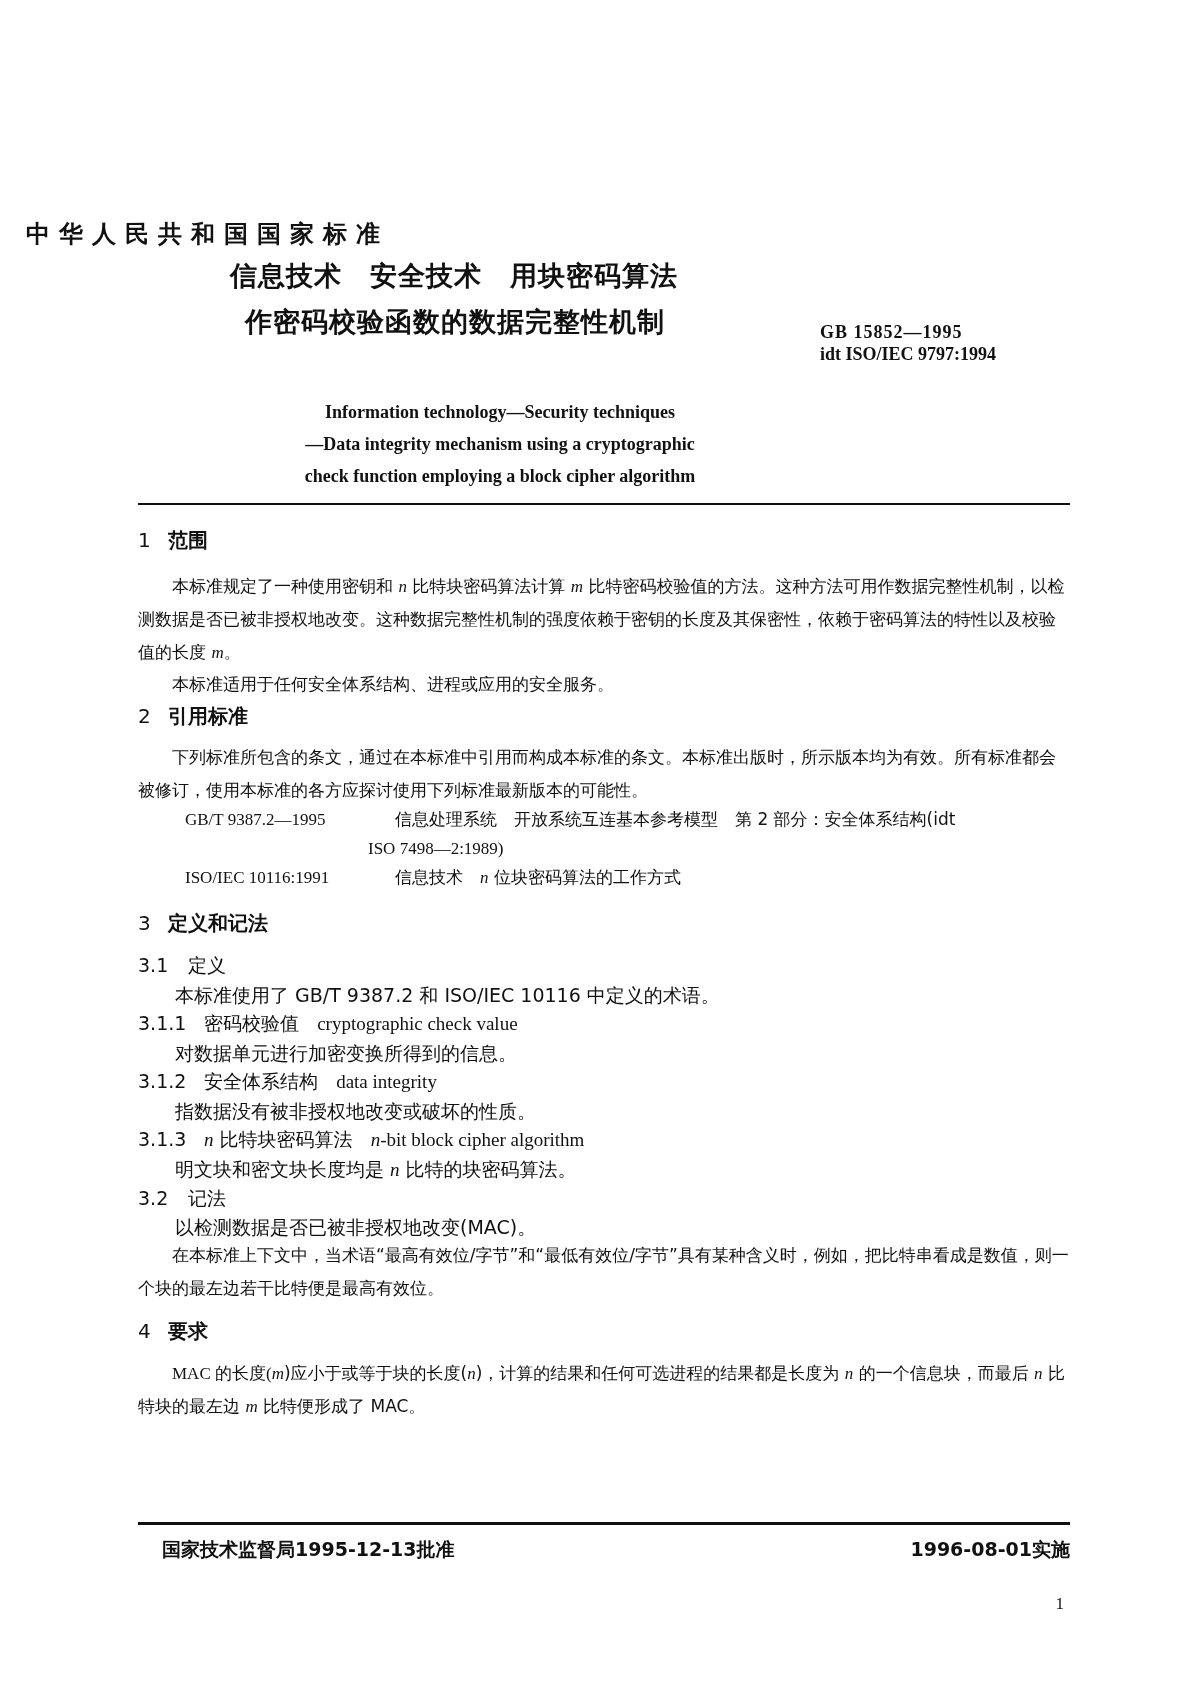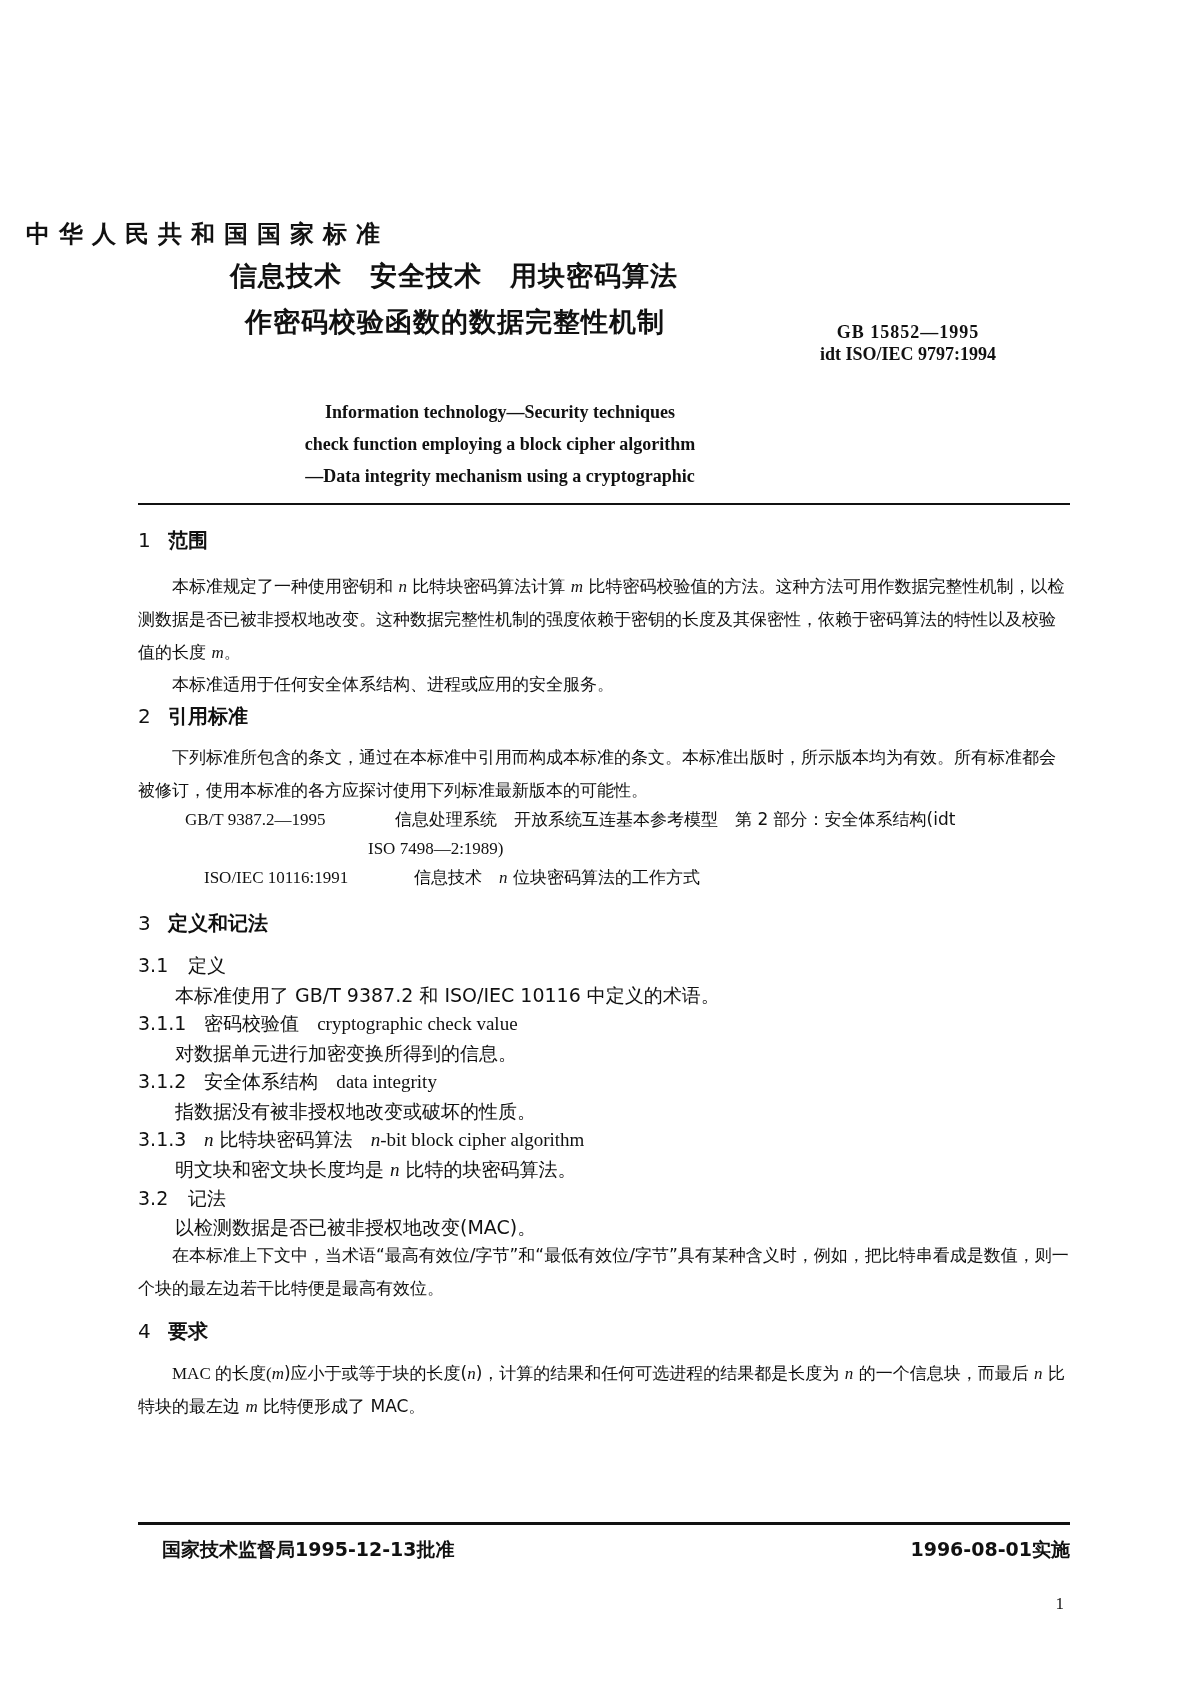--- a/index.html
+++ b/index.html
@@ -7,21 +7,21 @@
     width: 1191px; height: 1684px; position: relative; overflow: hidden;
     color: #111; font-family: "DejaVu Serif", "Liberation Serif", serif;
   }
   .abs { position: absolute; white-space: nowrap; }
   .sans { font-family: "DejaVu Sans", "Liberation Sans", sans-serif; }
   .serif { font-family: "Liberation Serif", "DejaVu Serif", serif; }
   .bold { font-weight: bold; }
 
   .std-name { left: 0; width: 920px; top: 218px; font-size: 24px; letter-spacing: 9px; font-weight: bold; margin-left: 26px; }
   .cn-title { font-size: 27px; font-weight: bold; letter-spacing: 1px; }
-  .gb-code { left: 820px; top: 321px; font-size: 18px; line-height: 22px; text-align: center; }
+  .gb-code { left: 820px; top: 321px; font-size: 18px; line-height: 22px; text-align: left; }
   .gb-code .l1 { letter-spacing: 1px; }
   .en-title { left: 0; width: 1000px; text-align: center; font-size: 18px; font-weight: bold; line-height: 32px; top: 396px; }
 
   .rule { position: absolute; left: 138px; width: 932px; background: #111; }
 
   .h1 { font-size: 20px; font-weight: bold; }
   .h1 .num { display: inline-block; width: 30px; font-weight: normal; }
   .p { font-size: 19px; line-height: 34px; }
   .indent { text-indent: 34px; }
   .body-block { position: absolute; left: 138px; width: 932px; font-size: 17px; line-height: 33px; }
@@ -39,43 +39,43 @@
 
 <div class="abs std-name sans">中华人民共和国国家标准</div>
 <div class="abs cn-title sans" style="left:230px; top:258px;">信息技术　安全技术　用块密码算法</div>
 <div class="abs cn-title sans" style="left:245px; top:304px;">作密码校验函数的数据完整性机制</div>
 <div class="abs gb-code">
   <div class="l1 bold serif">GB 15852—1995</div>
   <div class="bold serif">idt ISO/IEC 9797:1994</div>
 </div>
 <div class="abs en-title serif">
   <div>Information technology—Security techniques</div>
+  <div>—Data integrity mechanism using a cryptographic</div>
   <div>check function employing a block cipher algorithm</div>
-  <div>—Data integrity mechanism using a cryptographic</div>
 </div>
 
 <div class="rule" style="top:503px; height:2px;"></div>
 
 <div class="abs h1 sans" style="left:138px; top:527px;">
   <span class="num">1</span><span>范围</span>
 </div>
 <div class="body-block sans indent" style="top:570px;">
   <span>本标准规定了一种使用密钥和</span> <i class="var">n</i> <span>比特块密码算法计算</span> <i class="var">m</i> <span>比特密码校验值的方法。这种方法可用作数据完整性机制，以检测数据是否已被非授权地改变。这种数据完整性机制的强度依赖于密钥的长度及其保密性，依赖于密码算法的特性以及校验值的长度</span> <i class="var">m</i><span>。</span>
 </div>
 <div class="body-block sans indent" style="top:668px;">本标准适用于任何安全体系结构、进程或应用的安全服务。</div>
 
 <div class="abs h1 sans" style="left:138px; top:703px;">
   <span class="num">2</span><span>引用标准</span>
 </div>
 <div class="body-block sans indent" style="top:741px;">下列标准所包含的条文，通过在本标准中引用而构成本标准的条文。本标准出版时，所示版本均为有效。所有标准都会被修订，使用本标准的各方应探讨使用下列标准最新版本的可能性。</div>
 <div class="ref-row sans" style="top:808px;">
   <span class="ref-code serif">GB/T 9387.2—1995</span><span>信息处理系统　开放系统互连基本参考模型　第 2 部分：安全体系结构(idt</span>
 </div>
 <div class="ref-row serif" style="top:839px; left:368px;">ISO 7498—2:1989)</div>
-<div class="ref-row sans" style="top:866px;margin-left:19px;">
+<div class="ref-row sans" style="top:866px;">
   <span class="ref-code serif">ISO/IEC 10116:1991</span><span>信息技术　</span><i class="var">n</i><span> 位块密码算法的工作方式</span>
 </div>
 
 <div class="abs h1 sans" style="left:138px; top:910px;">
   <span class="num">3</span><span>定义和记法</span>
 </div>
 
 <div class="abs sans p" style="left:138px; top:948px;">
   <span class="sec-num">3.1</span><span>定义</span>
 </div>

